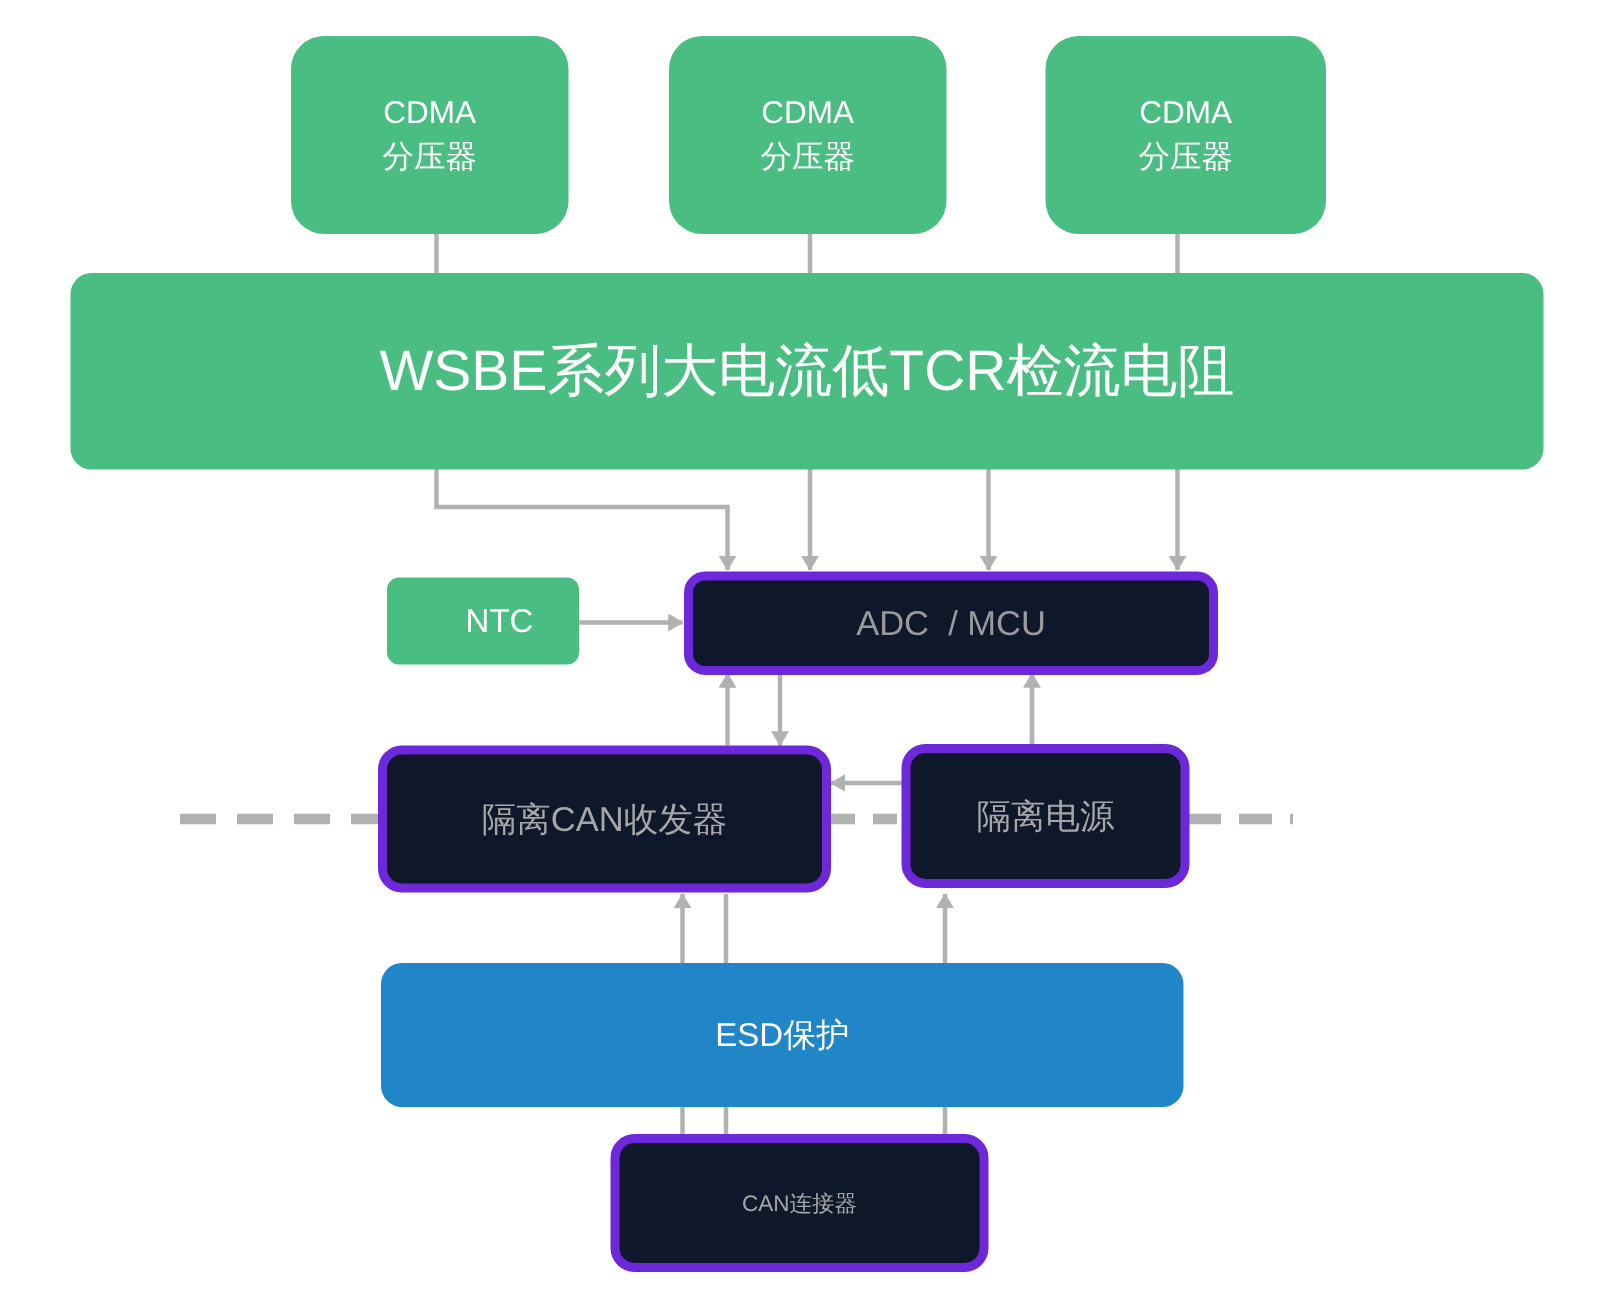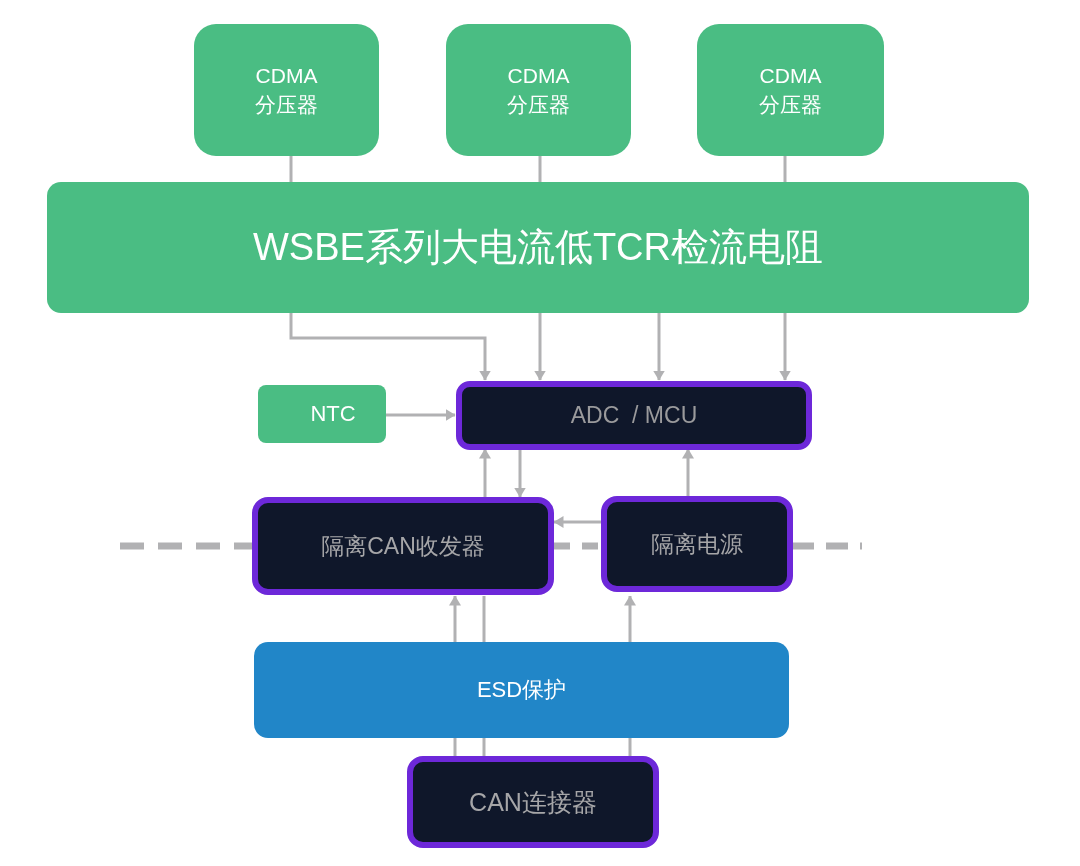--- a/index.html
+++ b/index.html
@@ -90,14 +90,14 @@
 
 <div class="box outline" style="left:601px;top:496px;width:192px;height:96px;">
   <span style="font-size:23px;">隔离电源</span>
 </div>
 
 <div class="box blue" style="left:254px;top:642px;width:535px;height:96px;">
   <span style="font-size:22px;">ESD保护</span>
 </div>
 
 <div class="box outline" style="left:407px;top:756px;width:252px;height:92px;">
-  <span style="font-size:25px;">CAN连接器</span>
+  <span style="font-size:15px;">CAN连接器</span>
 </div>
 
 </body></html>

